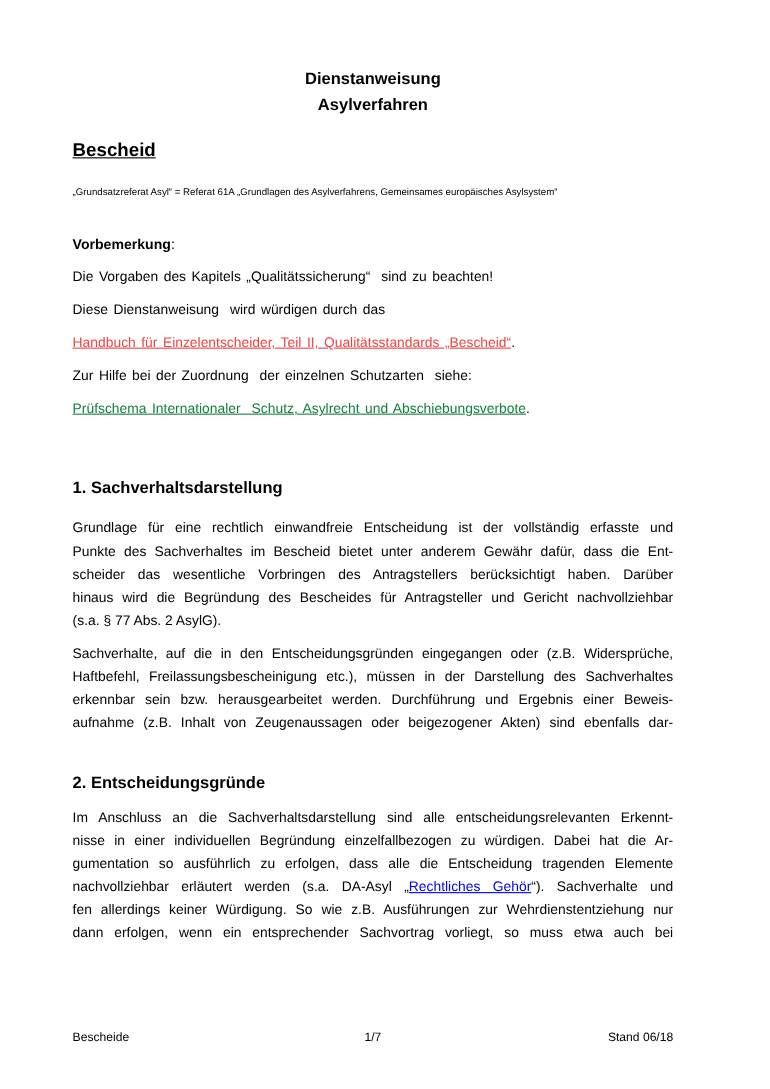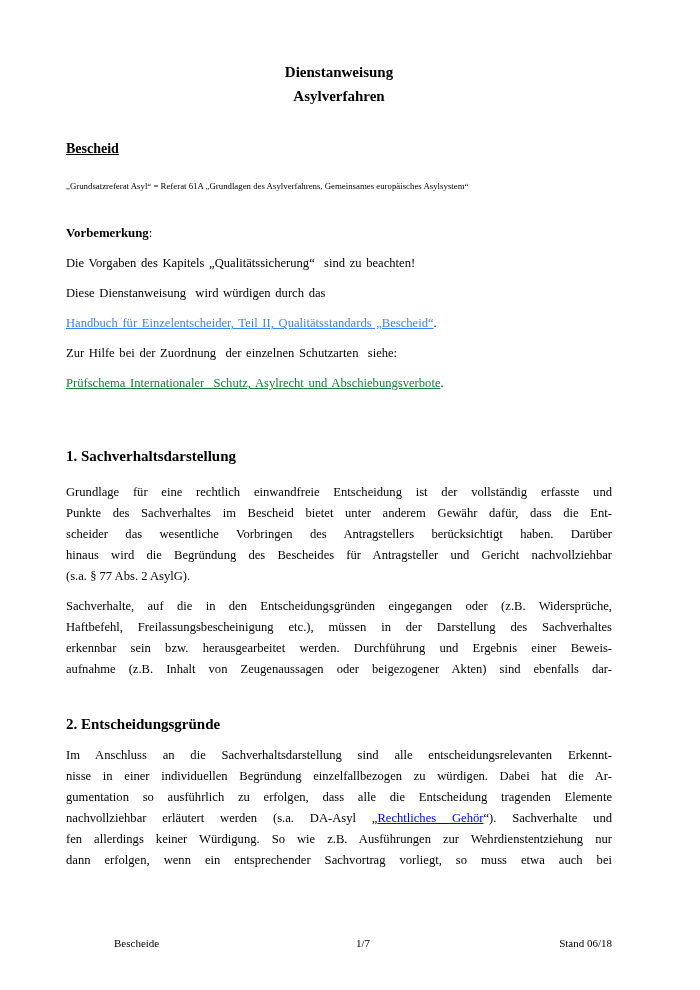--- a/index.html
+++ b/index.html
@@ -2,39 +2,39 @@
 <html><head>
 <meta charset="utf-8">
 <style>
   html, body { margin: 0; padding: 0; background: #ffffff; }
   .page {
     position: relative;
     width: 678px;
     height: 990px;
     background: #ffffff;
     color: #000000;
-    font-family: Liberation Serif, serif;
+    font-family: Liberation Sans, sans-serif;
     overflow: hidden;
   }
   .content {
     position: absolute;
     left: 66px;
     right: 66px;
     top: 0;
   }
   .doc-title {
     padding-top: 60px;
     text-align: center;
     font-size: 15px;
     font-weight: bold;
     line-height: 24px;
   }
   .h-bescheid {
-    margin-top: 28px;
-    font-size: 14px;
+    margin-top: 16px;
+    font-size: 17px;
     font-weight: bold;
     line-height: 26px;
     text-decoration: underline;
   }
   .subtitle {
     margin-top: 19px;
     font-size: 8.8px;
     line-height: 11px;
     white-space: pre-wrap;
   }
@@ -77,21 +77,20 @@
     -moz-text-align-last: left;
   }
   .footer {
     position: absolute;
     left: 66px;
     right: 66px;
     top: 936px;
     display: flex;
     font-size: 11px;
     line-height: 14px;
-    margin-left: 48px;
   }
   .footer .f-left  { flex: 1; text-align: left; }
   .footer .f-center{ flex: 1; text-align: center; }
   .footer .f-right { flex: 1; text-align: right; }
 </style>
 </head>
 <body>
 
 <div class="page">
   <div class="content">
@@ -104,21 +103,21 @@
     <div class="h-bescheid">Bescheid</div>
 
     <div class="subtitle">„Grundsatzreferat Asyl“ = Referat 61A „Grundlagen des Asylverfahrens, Gemeinsames europäisches Asylsystem“</div>
 
     <div class="vorb"><span class="lbl">Vorbemerkung</span><span>:</span></div>
 
     <div class="intro-line">Die Vorgaben des Kapitels „Qualitätssicherung“  sind zu beachten!</div>
 
     <div class="intro-line">Diese Dienstanweisung  wird würdigen durch das</div>
 
-    <div class="intro-line"><a class="doc-link" style="color: #3b82f6;">Handbuch für Einzelentscheider, Teil II, Qualitätsstandards „Bescheid“</a><span>.</span></div>
+    <div class="intro-line"><a class="doc-link" style="color: #ef4444;">Handbuch für Einzelentscheider, Teil II, Qualitätsstandards „Bescheid“</a><span>.</span></div>
 
     <div class="intro-line">Zur Hilfe bei der Zuordnung  der einzelnen Schutzarten  siehe:</div>
 
     <div class="intro-line"><a class="doc-link" style="color: #15803d;">Prüfschema Internationaler  Schutz, Asylrecht und Abschiebungsverbote</a><span>.</span></div>
 
     <div class="sec-heading" id="sec1-heading">1. Sachverhaltsdarstellung</div>
 
     <div class="para" id="para1">
         <div class="jline">Grundlage für eine rechtlich einwandfreie Entscheidung ist der vollständig erfasste und</div>
         <div class="jline">Punkte des Sachverhaltes im Bescheid bietet unter anderem Gewähr dafür, dass die Ent-</div>

